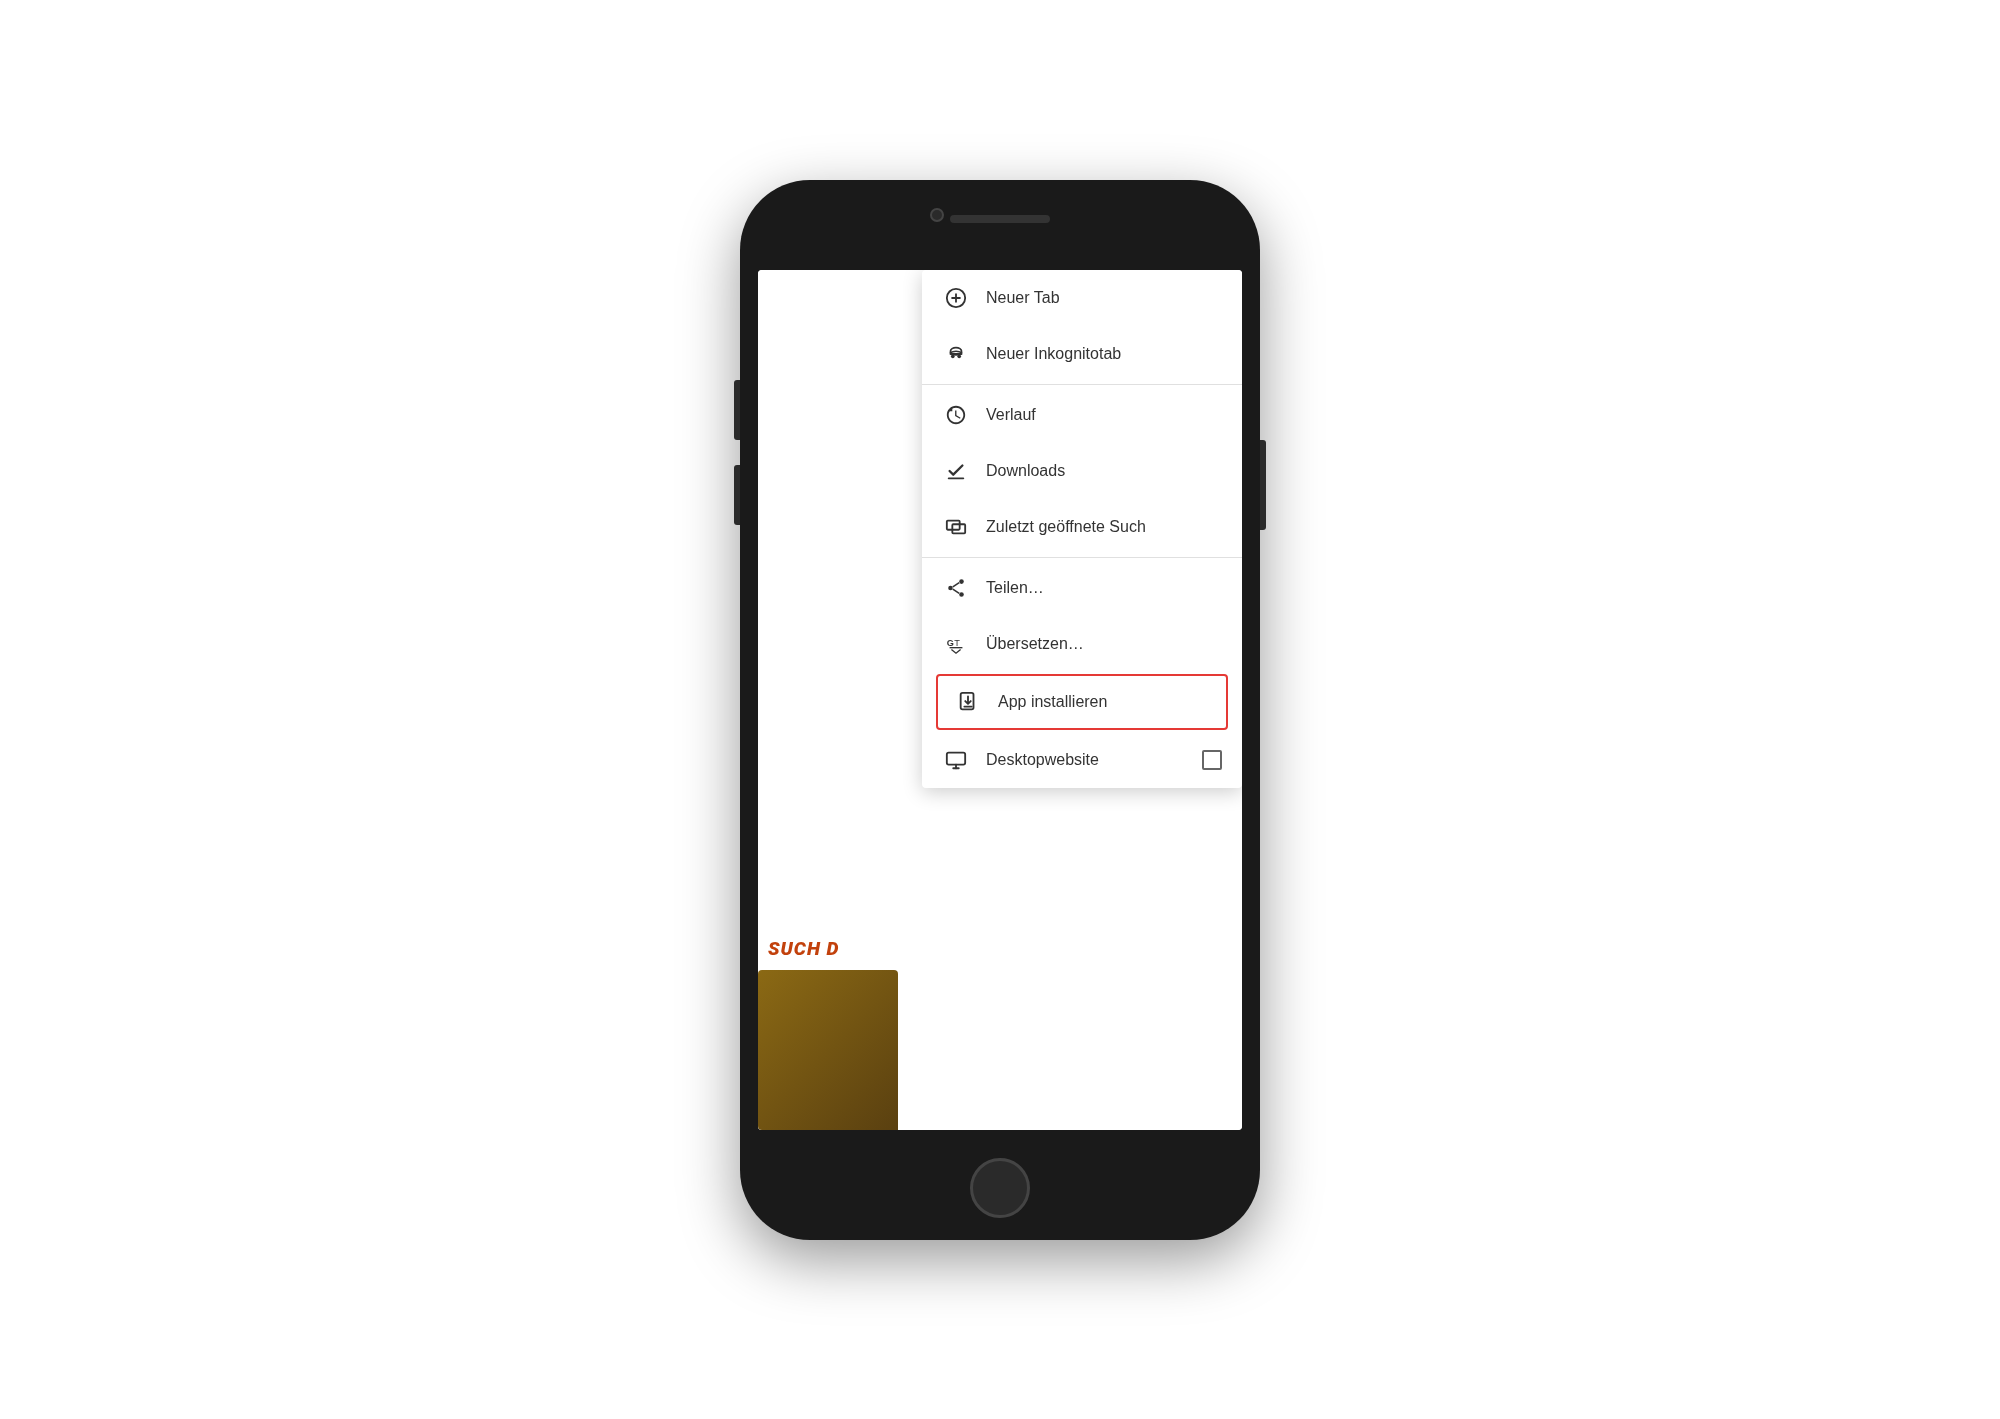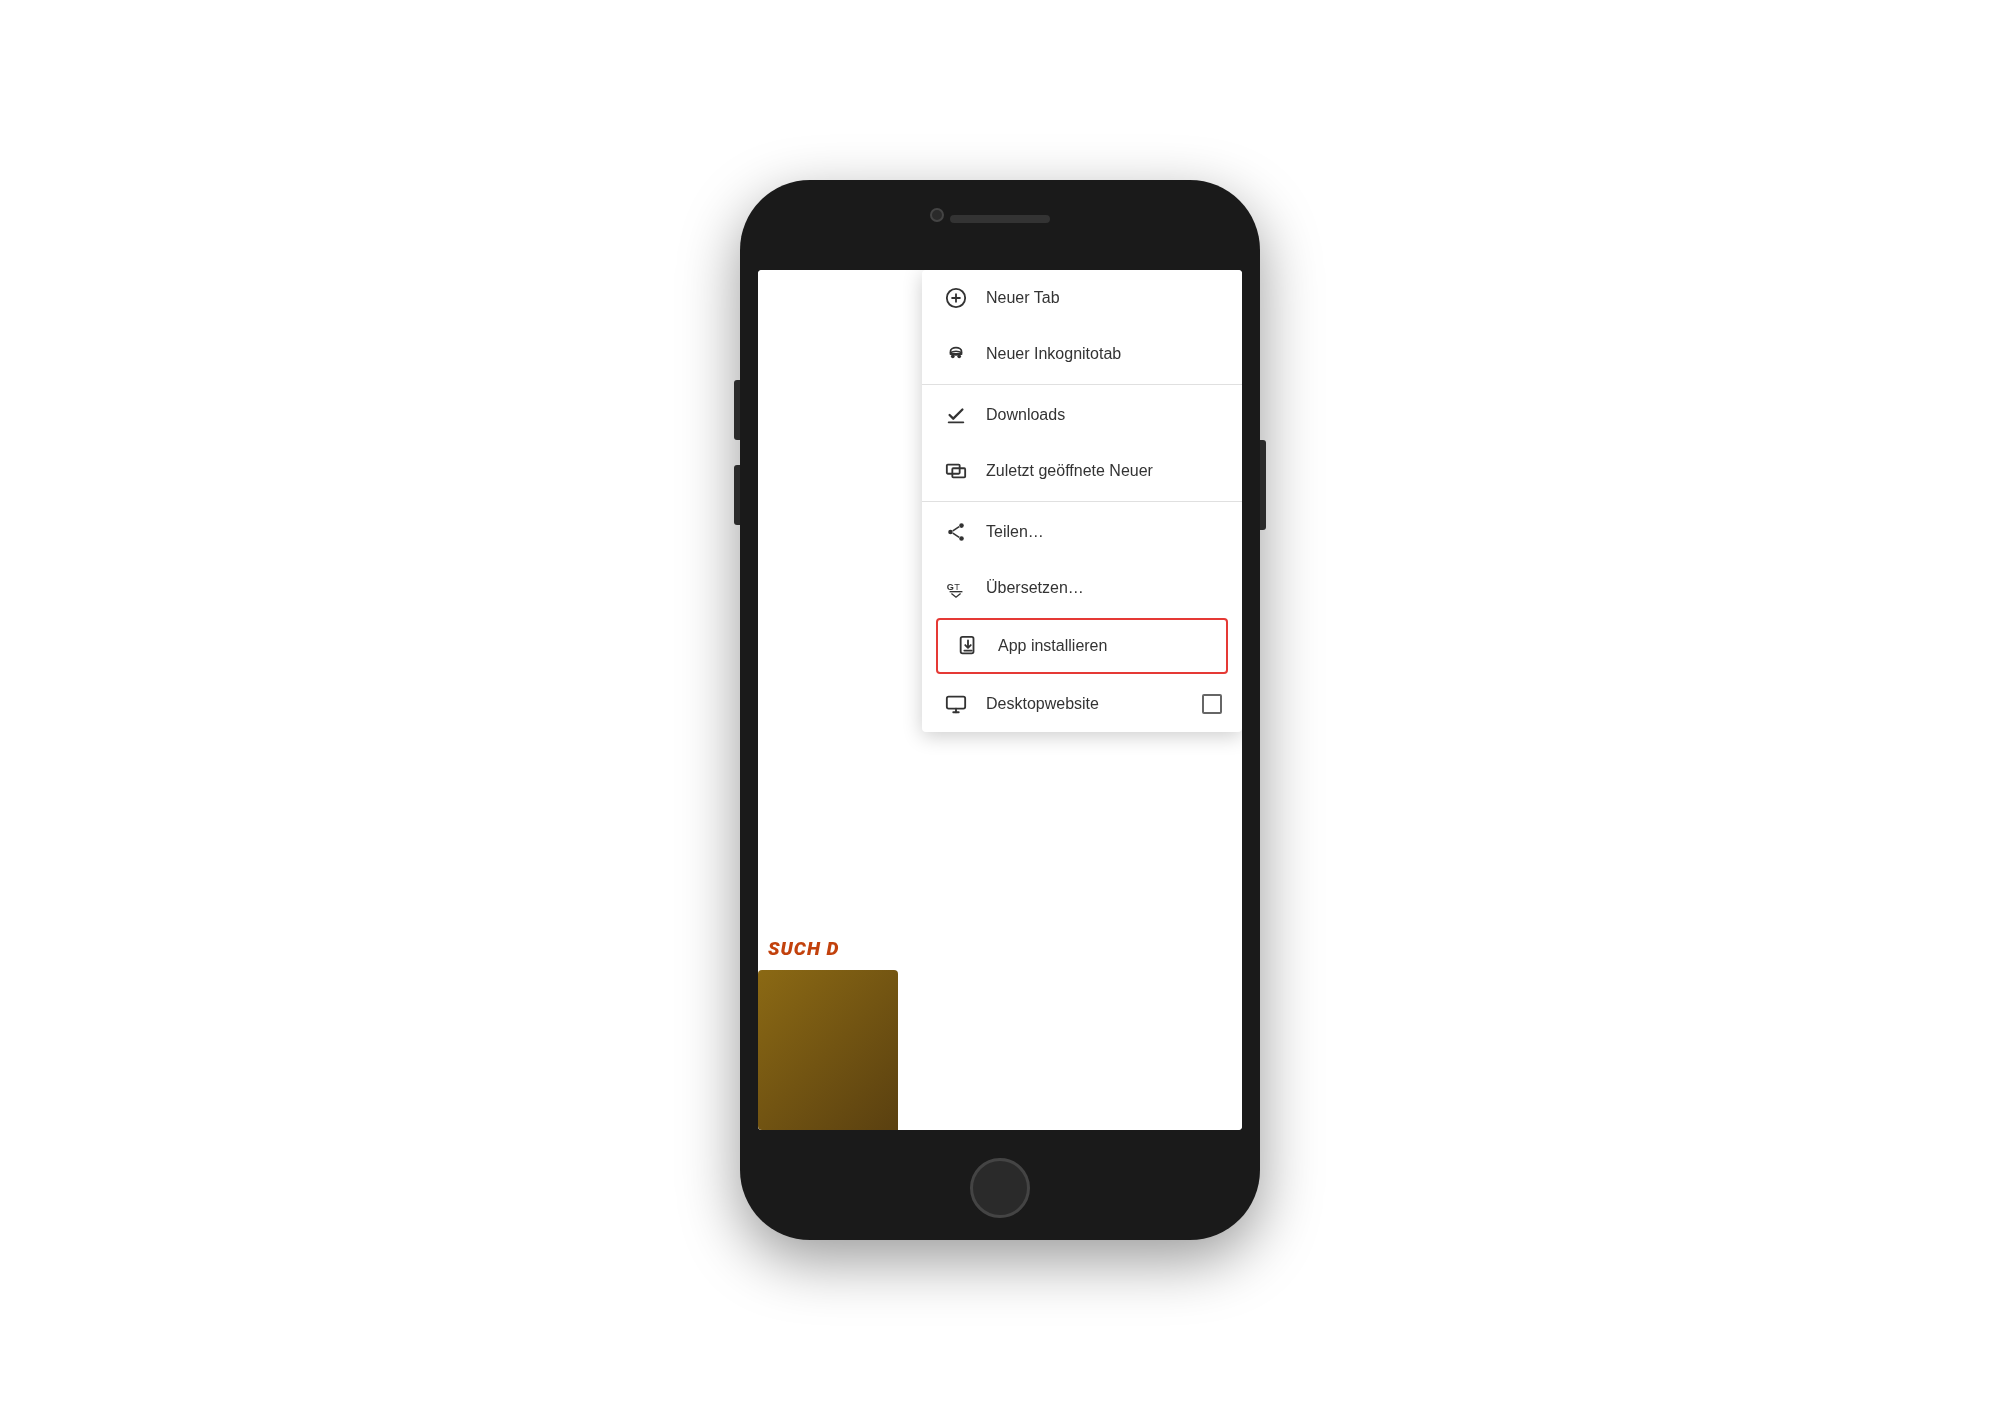--- a/index.html
+++ b/index.html
@@ -264,40 +264,49 @@
               <circle cx="8.5" cy="14.5" r="2" fill="#333"></circle>
               <circle cx="15.5" cy="14.5" r="2" fill="#333"></circle>
               <path d="M5 11 Q12 7 19 11" fill="none" stroke="#333" stroke-width="1.5"></path>
             </svg>
           </div>
           <span class="menu-label">Neuer Inkognitotab</span>
         </div>
 
         <div class="menu-divider"></div>
 
+        <div class="menu-item">
+          <div class="menu-icon">
+            <svg viewBox="0 0 24 24" xmlns="http://www.w3.org/2000/svg">
+              <path d="M12 2C6.48 2 2 6.48 2 12s4.48 10 10 10 10-4.48 10-10S17.52 2 12 2zm0 18c-4.41 0-8-3.59-8-8s3.59-8 8-8 8 3.59 8 8-3.59 8-8 8zm.5-13H11v6l5.25 3.15.75-1.23-4.5-2.67V7z" fill="#333"></path>
+              <path d="M8 4 L4 8 L8 8 Z" fill="#333"></path>
+            </svg>
+          </div>
+          <span class="menu-label">Verlauf</span>
+        </div>
 
         <div class="menu-item">
           <div class="menu-icon">
             <svg viewBox="0 0 24 24" xmlns="http://www.w3.org/2000/svg">
               <polyline points="5,12 9,16 19,6" fill="none" stroke="#333" stroke-width="2.5" stroke-linecap="round" stroke-linejoin="round"></polyline>
               <line x1="4" y1="20" x2="20" y2="20" stroke="#333" stroke-width="2" stroke-linecap="round"></line>
             </svg>
           </div>
           <span class="menu-label">Downloads</span>
         </div>
 
 
         <div class="menu-item">
           <div class="menu-icon">
             <svg viewBox="0 0 24 24" xmlns="http://www.w3.org/2000/svg">
               <rect x="2" y="5" width="14" height="10" rx="1" fill="none" stroke="#333" stroke-width="2"></rect>
               <rect x="8" y="9" width="14" height="10" rx="1" fill="none" stroke="#333" stroke-width="2"></rect>
             </svg>
           </div>
-          <span class="menu-label">Zuletzt geöffnete Neuer</span>
+          <span class="menu-label">Zuletzt geöffnete Such</span>
         </div>
 
         <div class="menu-divider"></div>
 
         <div class="menu-item">
           <div class="menu-icon">
             <svg viewBox="0 0 24 24" xmlns="http://www.w3.org/2000/svg">
               <circle cx="18" cy="5" r="2.5" fill="#333"></circle>
               <circle cx="6" cy="12" r="2.5" fill="#333"></circle>
               <circle cx="18" cy="19" r="2.5" fill="#333"></circle>

